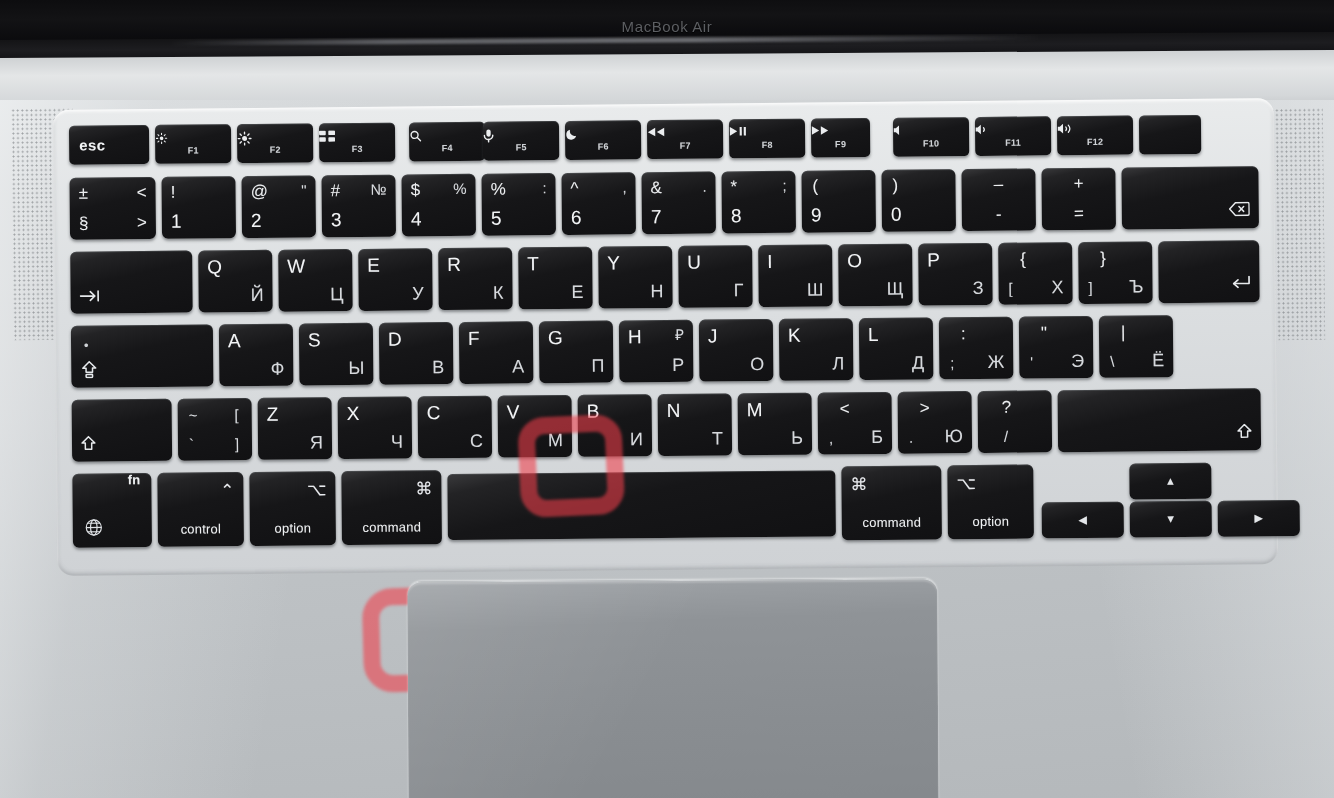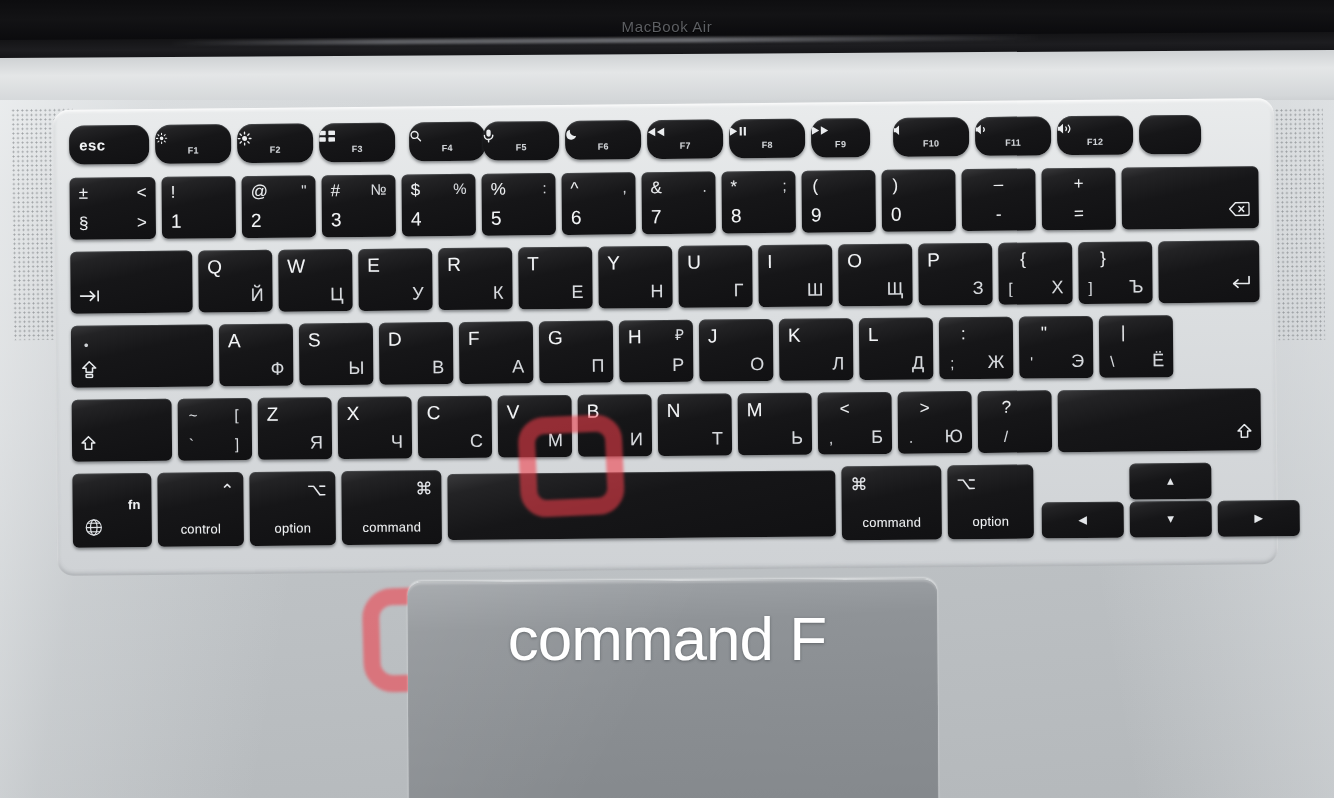--- a/index.html
+++ b/index.html
@@ -119,21 +119,21 @@
 
   .key {
     position: absolute;
     background: linear-gradient(168deg, #3a3a3c 0%, #232325 14%, #161618 42%, #111113 100%);
     border-radius: 6px;
     color: #eceef0;
     box-shadow: 0 2px 3px rgba(60,64,68,.55),
                 inset 0 1px 0 rgba(120,124,130,.28);
     overflow: hidden;
   }
-  .key.fnrow { border-radius: 15px; }
+  .key.fnrow { border-radius: 5px; }
 
   .key .gl {
     position: absolute;
     font-family: "Liberation Sans", sans-serif;
     line-height: 1;
     white-space: nowrap;
     text-shadow: 0 0 1px rgba(255,255,255,.22);
   }
 
   
@@ -652,21 +652,21 @@
         <span class="gl br" style="bottom:12px;">
           <svg width="15" height="15" viewBox="0 0 16 16" fill="none" stroke="#e6e9ec" stroke-width="1.6" stroke-linejoin="round">
               <path d="M8 1.2 1.2 8h3.4v6.6h6.8V8h3.4Z"></path>
             </svg>
         </span>
       </div>
     </div>
 
     <div class="row">
       <div class="key" style="left:8px; top:356px; width:79px; height:74px;">
-        <span class="gl wordlbl" style="right:11px; top:25px; font-weight:700;">fn</span>
+        <span class="gl wordlbl" style="right:11px; top:0; font-weight:700;">fn</span>
         <span class="gl" style="left:12px; bottom:11px;">
           <svg width="18" height="18" viewBox="0 0 20 20" fill="none" stroke="#dfe2e6" stroke-width="1.3">
               <circle cx="10" cy="10" r="8.4"></circle>
               <ellipse cx="10" cy="10" rx="3.6" ry="8.4"></ellipse>
               <path d="M1.7 10h16.6M3.1 5.2h13.8M3.1 14.8h13.8"></path>
             </svg>
         </span>
       </div>
 
       <div class="key" style="left:93px; top:356px; width:86px; height:74px;">
@@ -710,16 +710,15 @@
       </div>
     </div>
 
     <div class="hl" id="hl-f"></div>
     <div class="hl" id="hl-command"></div>
   </div>
 
   <div id="trackpad"></div>
 
   <div id="caption">
-    <div class="l2">command F</div>
   </div>
 
 </div>
 
 </body></html>

